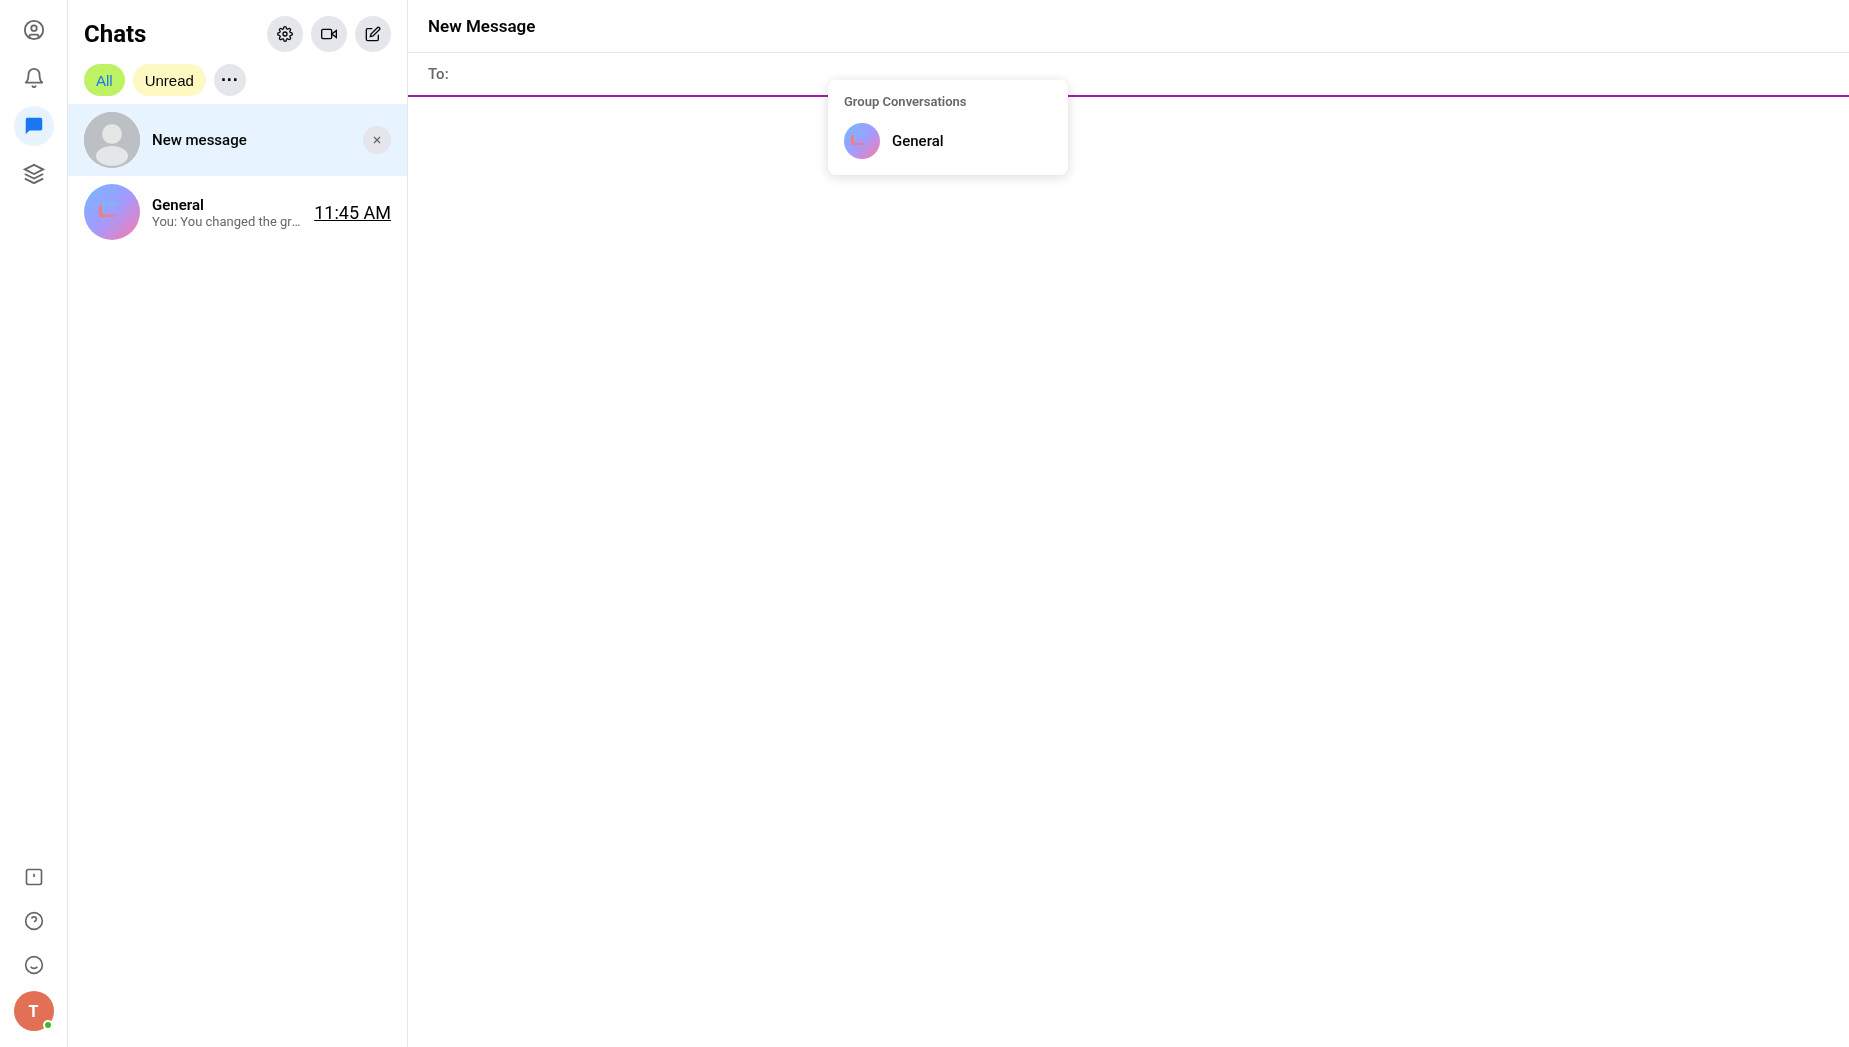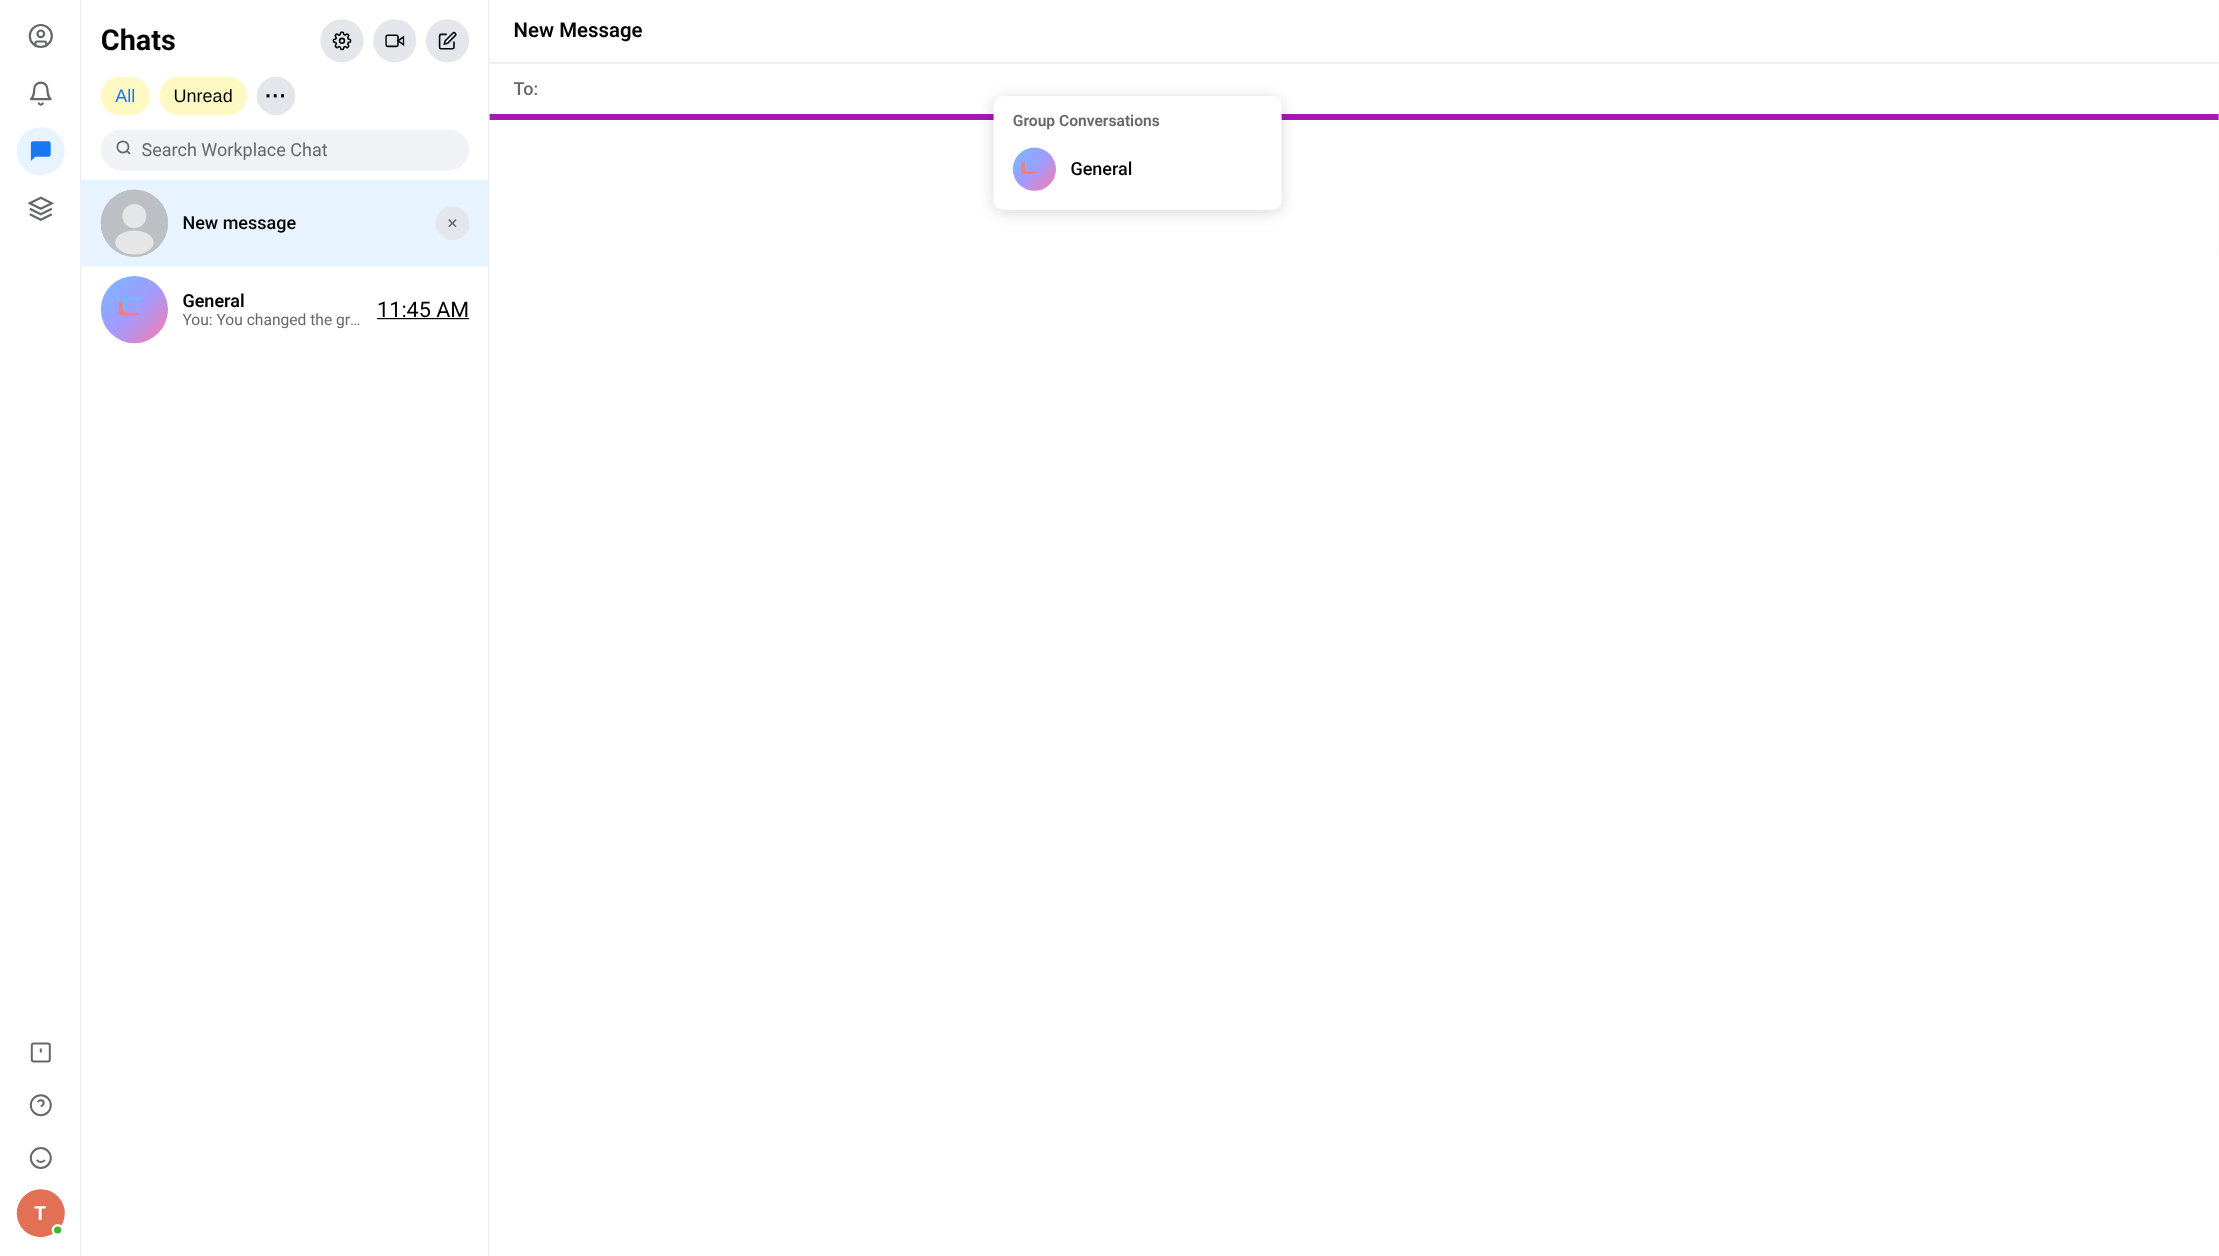--- a/index.html
+++ b/index.html
@@ -109,21 +109,21 @@
     }
     .filter-tab {
       padding: 6px 12px;
       border-radius: 20px;
       border: none;
       cursor: pointer;
       font-size: 15px;
       font-weight: 500;
     }
     .filter-tab.active {
-      background: #fef9c3;
+      background: #bef264;
       color: #1877f2;
     }
     .filter-tab.inactive {
       background: #fef9c3;
       color: #050505;
     }
     .search-bar {
       margin: 4px 16px 8px;
       background: #f0f2f5;
       border-radius: 20px;
@@ -231,21 +231,21 @@
       padding: 16px 20px;
       border-bottom: 1px solid #e4e6eb;
       font-size: 17px;
       font-weight: 600;
       color: #050505;
     }
     .to-row {
       display: flex;
       align-items: flex-start;
       padding: 12px 20px;
-      border-bottom: 5px solid #a21caf;
+      border-bottom: 2px solid #a21caf;
       gap: 0;
     }
     .to-label {
       font-size: 15px;
       color: #65676b;
       font-weight: 500;
     }
     .to-input {
       flex: 1;
       border: none;
@@ -379,29 +379,20 @@
       </button>
     </div>
   </div>
 
   <div class="filter-tabs">
     <button class="filter-tab active">All</button>
     <button class="filter-tab inactive">Unread</button>
     <button class="icon-btn" style="width:32px;height:32px;font-size:18px;font-weight:700;">···</button>
   </div>
 
-  <div class="search-bar">
-    <span class="search-icon-wrap">
-      <svg width="14" height="14" viewBox="0 0 24 24" fill="none" stroke="#65676b" stroke-width="2.5">
-        <circle cx="11" cy="11" r="8"></circle>
-          <line x1="21" y1="21" x2="16.65" y2="16.65"></line>
-      </svg>
-    </span>
-    <span class="search-placeholder">Search Workplace Chat</span>
-  </div>
 
   <div class="new-message-item">
     <div class="new-message-avatar">
       <svg width="56" height="56" viewBox="0 0 56 56">
         <circle cx="28" cy="28" r="28" fill="#bcc0c4"></circle>
         <circle cx="28" cy="22" r="10" fill="#fff" opacity="0.6"></circle>
         <ellipse cx="28" cy="44" rx="16" ry="10" fill="#fff" opacity="0.6"></ellipse>
       </svg>
     </div>
     <span class="new-message-label">New message</span>

